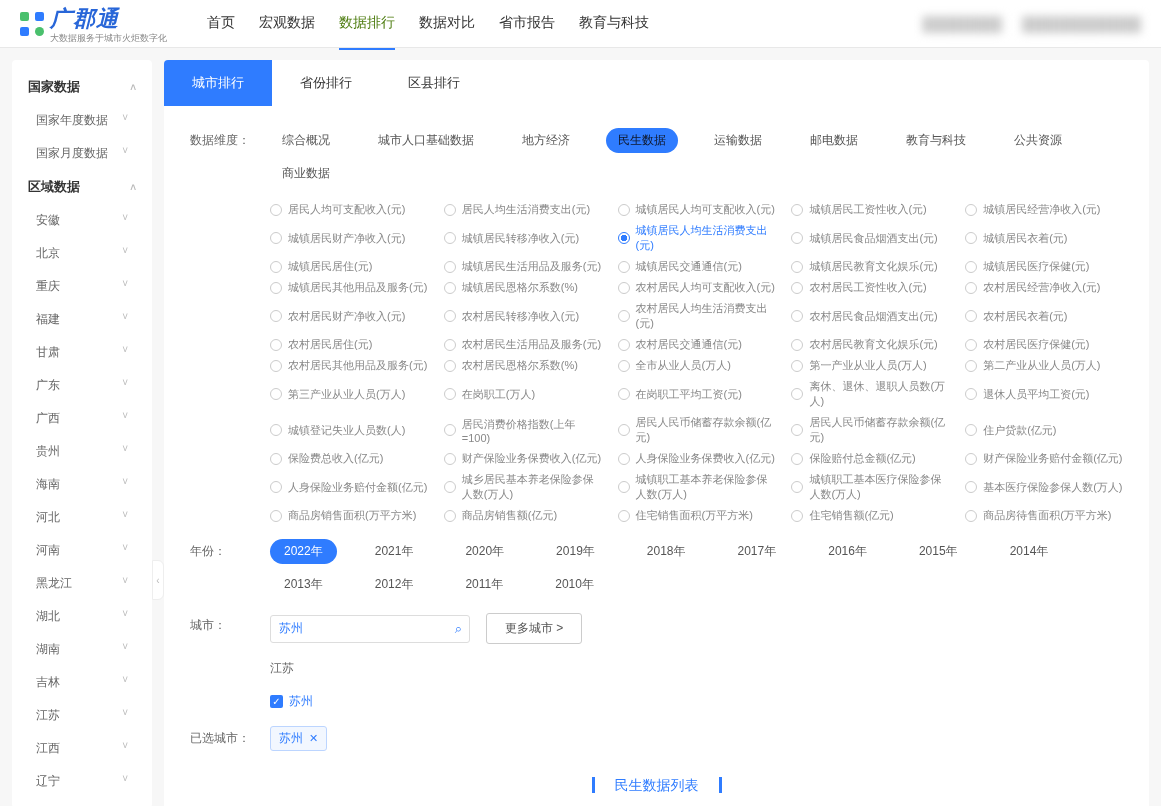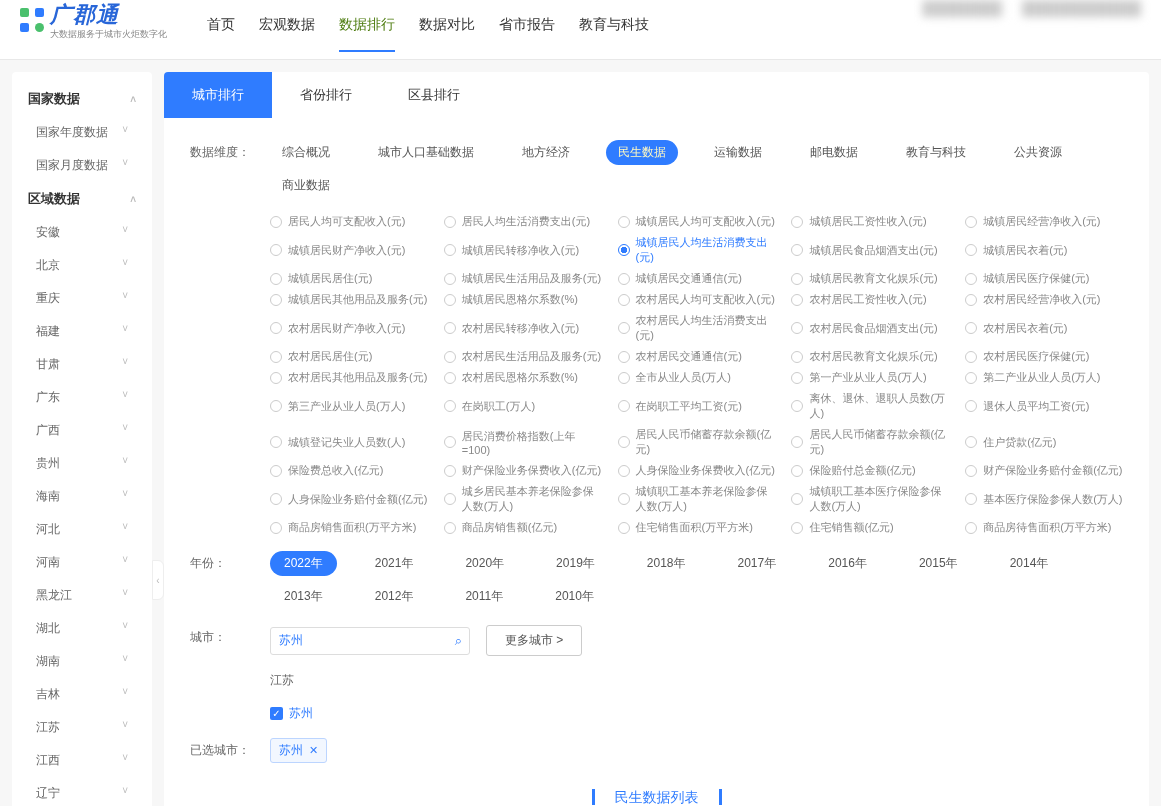--- a/index.html
+++ b/index.html
@@ -1,17 +1,17 @@
 <!DOCTYPE html>
 <html><head>
 <meta charset="utf-8">
 <style>
 *{box-sizing:border-box;margin:0;padding:0}
 body{font-family:"Microsoft YaHei",Arial,sans-serif;font-size:12px;color:#555;background:#f7f7f7}
-.header{background:#fff;border-bottom:1px solid #e8e8e8;height:60px;display:flex;align-items:flex-start;padding:0 20px}
+.header{background:#fff;border-bottom:1px solid #e8e8e8;height:48px;display:flex;align-items:center;padding:0 20px}
 .logo{display:flex;align-items:center;margin-right:40px}
 .logo-mark{width:24px;height:24px;position:relative;margin-right:6px}
 .logo-mark span{position:absolute;width:9px;height:9px;border-radius:2px}
 .logo-mark .s1{top:0;left:0;background:#4ac06d}
 .logo-mark .s2{top:0;right:0;background:#2f7cff}
 .logo-mark .s3{bottom:0;left:0;background:#2f7cff}
 .logo-mark .s4{bottom:0;right:0;background:#4ac06d;border-radius:50%}
 .logo-text{font-size:22px;font-weight:bold;font-style:italic;color:#2866d8;letter-spacing:1px}
 .logo-sub{font-size:9px;color:#888;display:block;line-height:1}
 .nav{display:flex;gap:24px}
@@ -29,21 +29,21 @@
 .main{flex:1;min-width:0}
 .tabs{background:#fff;border-radius:4px 4px 0 0;display:flex}
 .tab{padding:14px 28px;font-size:13px;color:#333;cursor:pointer}
 .tab.active{background:#2f7cff;color:#fff;border-radius:4px 0 0 0}
 
 .panel{background:#fff;padding:22px 26px;border-radius:0 0 4px 4px}
 .row{display:flex;align-items:flex-start;margin-bottom:16px}
 .row-label{width:80px;color:#666;font-size:12px;padding-top:4px;flex-shrink:0}
 .row-body{flex:1;display:flex;flex-wrap:wrap;gap:8px 24px;align-items:center}
 .dim-tab{padding:4px 12px;font-size:12px;color:#555;cursor:pointer;border-radius:14px}
-.dim-tab.active{background:#2f7cff;color:#fef9c3}
+.dim-tab.active{background:#2f7cff;color:#0f172a}
 
 .radio-grid{display:grid;grid-template-columns:repeat(5,1fr);gap:6px 16px;flex:1}
 .radio-item{display:flex;align-items:center;gap:6px;font-size:11px;color:#888;cursor:pointer}
 .radio-dot{width:12px;height:12px;border:1px solid #ccc;border-radius:50%;flex-shrink:0}
 .radio-item.checked{color:#2f7cff}
 .radio-item.checked .radio-dot{border-color:#2f7cff;background:radial-gradient(circle,#2f7cff 45%,#fff 50%)}
 
 .year-pill{padding:4px 14px;font-size:12px;color:#555;cursor:pointer;border-radius:14px}
 .year-pill.active{background:#2f7cff;color:#fff}
 

